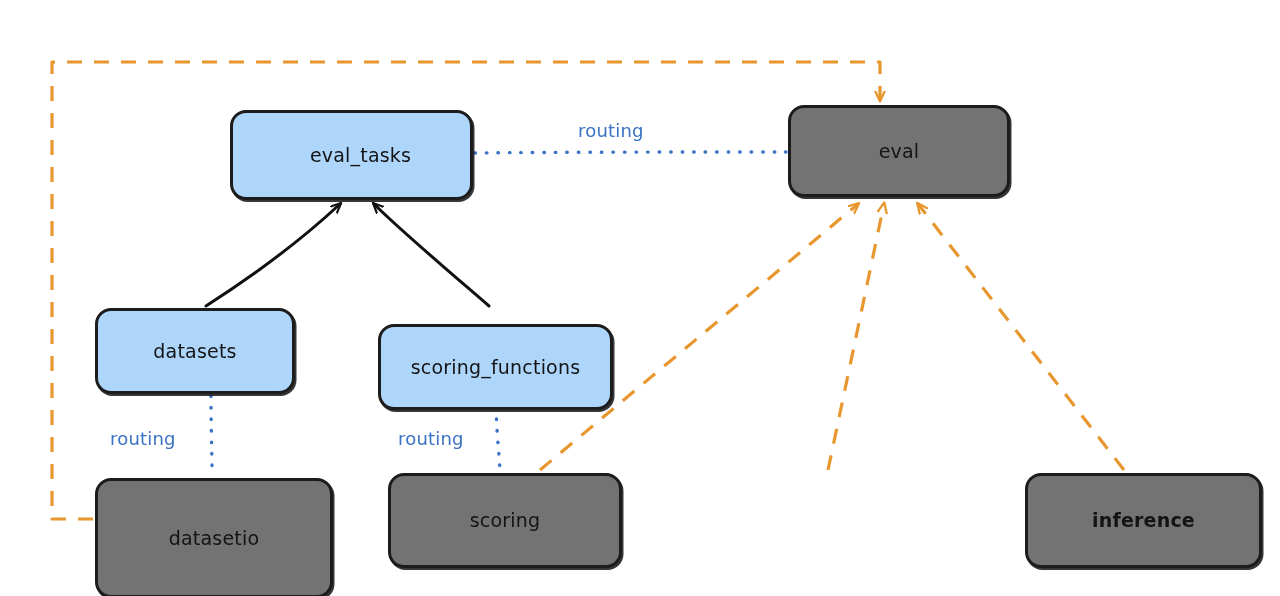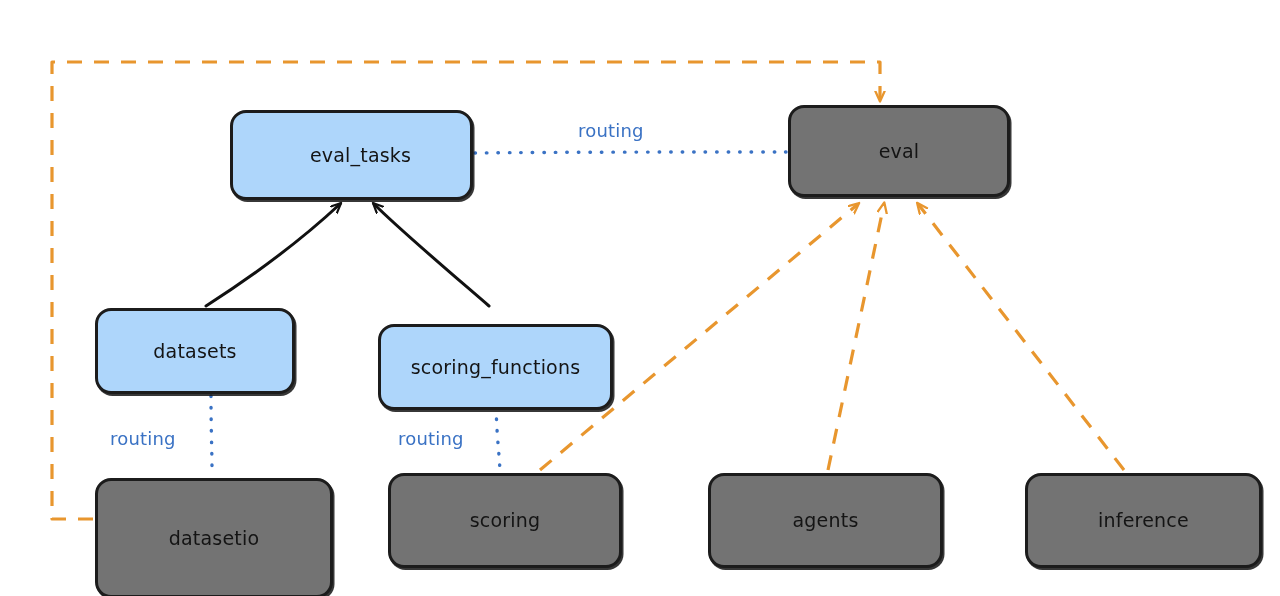--- a/index.html
+++ b/index.html
@@ -109,25 +109,22 @@
   </div>
 
   <div class="node provider" style="left:95px; top:478px; width:238px; height:120px;">
     <span class="node-label">datasetio</span>
   </div>
 
   <div class="node provider" style="left:388px; top:473px; width:234px; height:95px;">
     <span class="node-label">scoring</span>
   </div>
 
-  <div class="node provider" style="left:708px; top:473px; width:235px; height:95px;">
-    <span class="node-label">agents</span>
-  </div>
 
-  <div class="node provider" style="left:1025px; top:473px; width:237px; height:95px;">
+  <div class="node provider" style="left:1025px; top:473px; width:237px; height:95px;font-weight:bold;">
     <span class="node-label">inference</span>
   </div>
 
   <div class="edge-label" style="left:578px; top:120px;">routing</div>
 
   <div class="edge-label" style="left:110px; top:428px;">routing</div>
 
   <div class="edge-label" style="left:398px; top:428px;">routing</div>
 
 </div>

